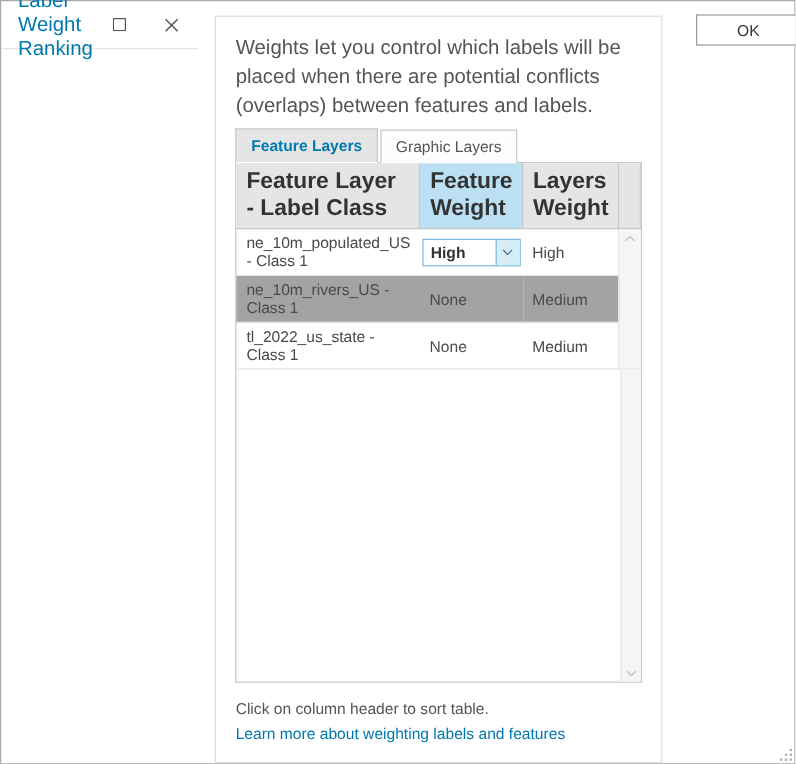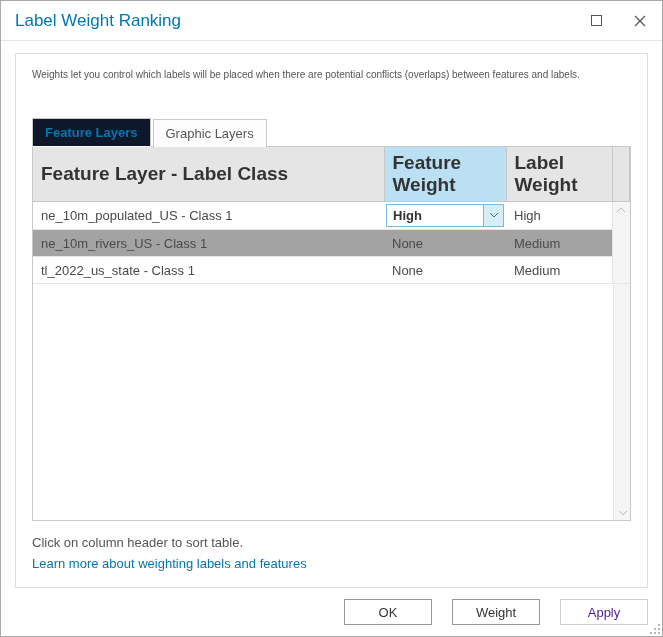--- a/index.html
+++ b/index.html
@@ -8,21 +8,21 @@
     font-family: "Segoe UI", Tahoma, sans-serif;
     font-size: 13px;
     color: #333;
     background: #fff;
   }
   .window {
     width: 663px;
     height: 637px;
     border: 1px solid #a9a9a9;
     display: flex;
-    flex-direction: column;
+    flex-direction: row;
     position: relative;
   }
   .titlebar {
     height: 40px;
     display: flex;
     align-items: center;
     padding: 0 0 0 14px;
     border-bottom: 1px solid #e5e5e5;
   }
   .title-text {
@@ -45,32 +45,32 @@
   .inner-panel {
     border: 1px solid #dcdcdc;
     flex: 1;
     display: flex;
     flex-direction: column;
     padding: 14px 16px 16px 16px;
   }
   .intro {
     color: #555;
     line-height: 1.4;
-    margin-bottom: 36px;
-    font-size: 10px;
+    margin-bottom: 8px;
+    font-size: 17px;
   }
   .tabs {
     display: flex;
     position: relative;
   }
   .tab {
     padding: 6px 12px 6px 12px;
     border: 1px solid #c8c8c8;
     border-bottom: none;
-    background: #0f172a;
+    background: #e5e5e5;
     margin-right: 2px;
     color: #555;
     font-size: 13px;
     cursor: pointer;
     position: relative;
     z-index: 2;
   }
   .tab.active {
     color: #0078b0;
     font-weight: 600;
@@ -235,21 +235,21 @@
           <colgroup>
             <col style="width:auto">
             <col style="width:122px">
             <col style="width:106px">
             <col style="width:17px">
           </colgroup>
           <thead>
             <tr>
               <th><span>Feature Layer - Label Class</span></th>
               <th class="highlight"><span>Feature Weight</span></th>
-              <th><span>Label Weight</span></th>
+              <th><span>Layers Weight</span></th>
               <th class="scroll-head"></th>
             </tr>
           </thead>
           <tbody>
             <tr>
               <td>ne_10m_populated_US - Class 1</td>
               <td class="fw-cell-active">
                 <div class="fake-dropdown">
                   <div class="val">High</div>
                   <div class="dd-btn">

